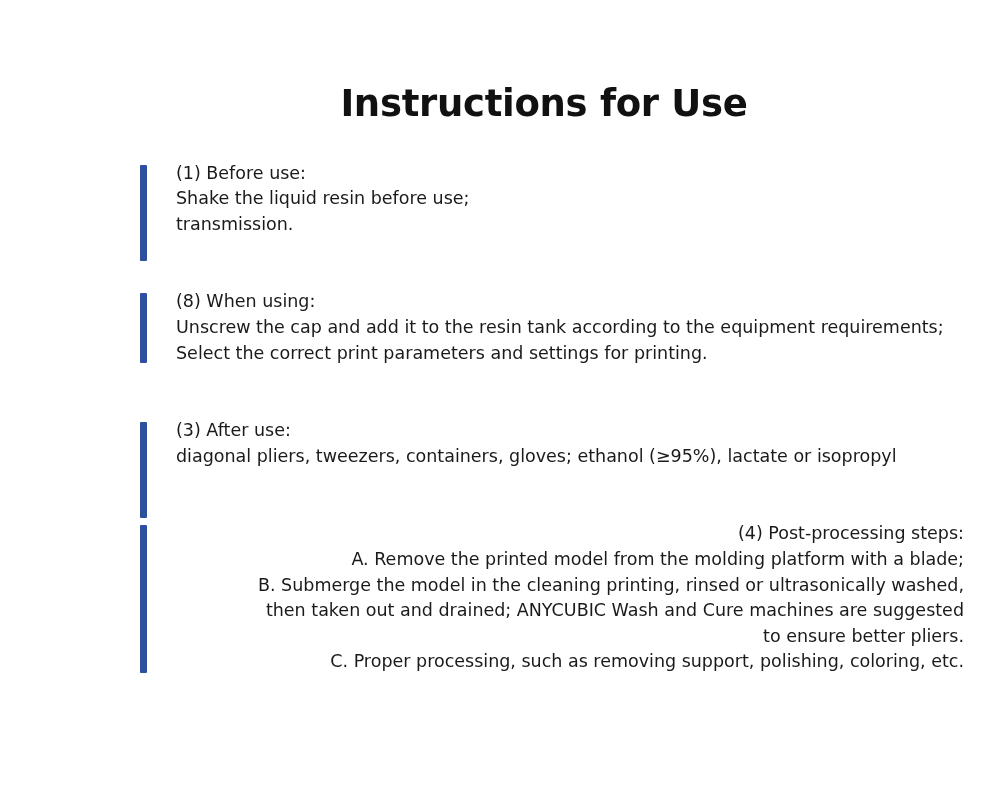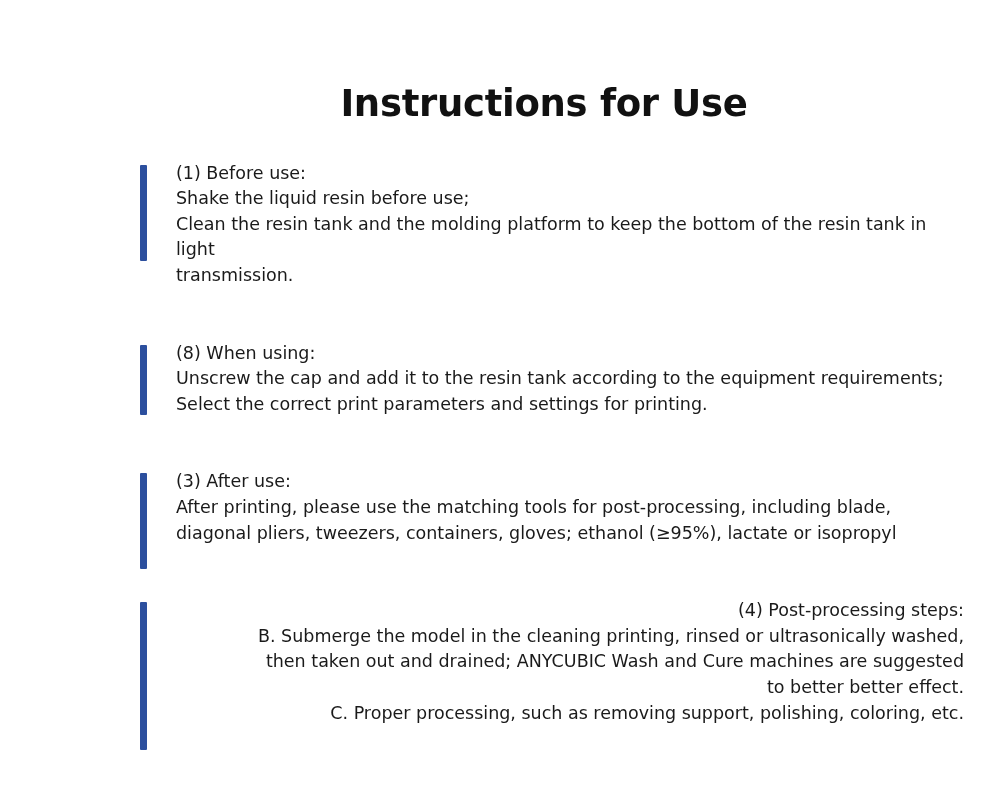--- a/index.html
+++ b/index.html
@@ -77,48 +77,47 @@
 
   <h1 class="doc-title">Instructions for Use</h1>
 
   <div class="sections">
 
     <div class="section" data-index="0">
       <div class="accent-bar"></div>
       <div class="section-body">
         <div class="line">(1) Before use:</div>
         <div class="line">Shake the liquid resin before use;</div>
-        <div class="line">Clean the resin tank and the molding platform to keep the bottom of the resin tank in light</div>
         <div class="line">transmission.</div>
       </div>
     </div>
 
     <div class="section" data-index="1">
       <div class="accent-bar"></div>
       <div class="section-body">
         <div class="line">(8) When using:</div>
         <div class="line">Unscrew the cap and add it to the resin tank according to the equipment requirements;</div>
         <div class="line">Select the correct print parameters and settings for printing.</div>
       </div>
     </div>
 
     <div class="section" data-index="2">
       <div class="accent-bar"></div>
       <div class="section-body">
         <div class="line">(3) After use:</div>
-        <div class="line">After printing, please use the matching tools for post-processing, including blade,</div>
         <div class="line">diagonal pliers, tweezers, containers, gloves; ethanol (≥95%), lactate or isopropyl</div>
       </div>
     </div>
 
     <div class="section" data-index="3">
       <div class="accent-bar"></div>
       <div class="section-body">
         <div class="line">(4) Post-processing steps:</div>
+        <div class="line">A. Remove the printed model from the molding platform with a blade;</div>
         <div class="line">B. Submerge the model in the cleaning printing, rinsed or ultrasonically washed,</div>
         <div class="line indented">then taken out and drained; ANYCUBIC Wash and Cure machines are suggested</div>
-        <div class="line indented">to better better effect.</div>
+        <div class="line indented">to ensure better pliers.</div>
         <div class="line">C. Proper processing, such as removing support, polishing, coloring, etc.</div>
       </div>
     </div>
 
   </div>
 </div>
 
 </body></html>

